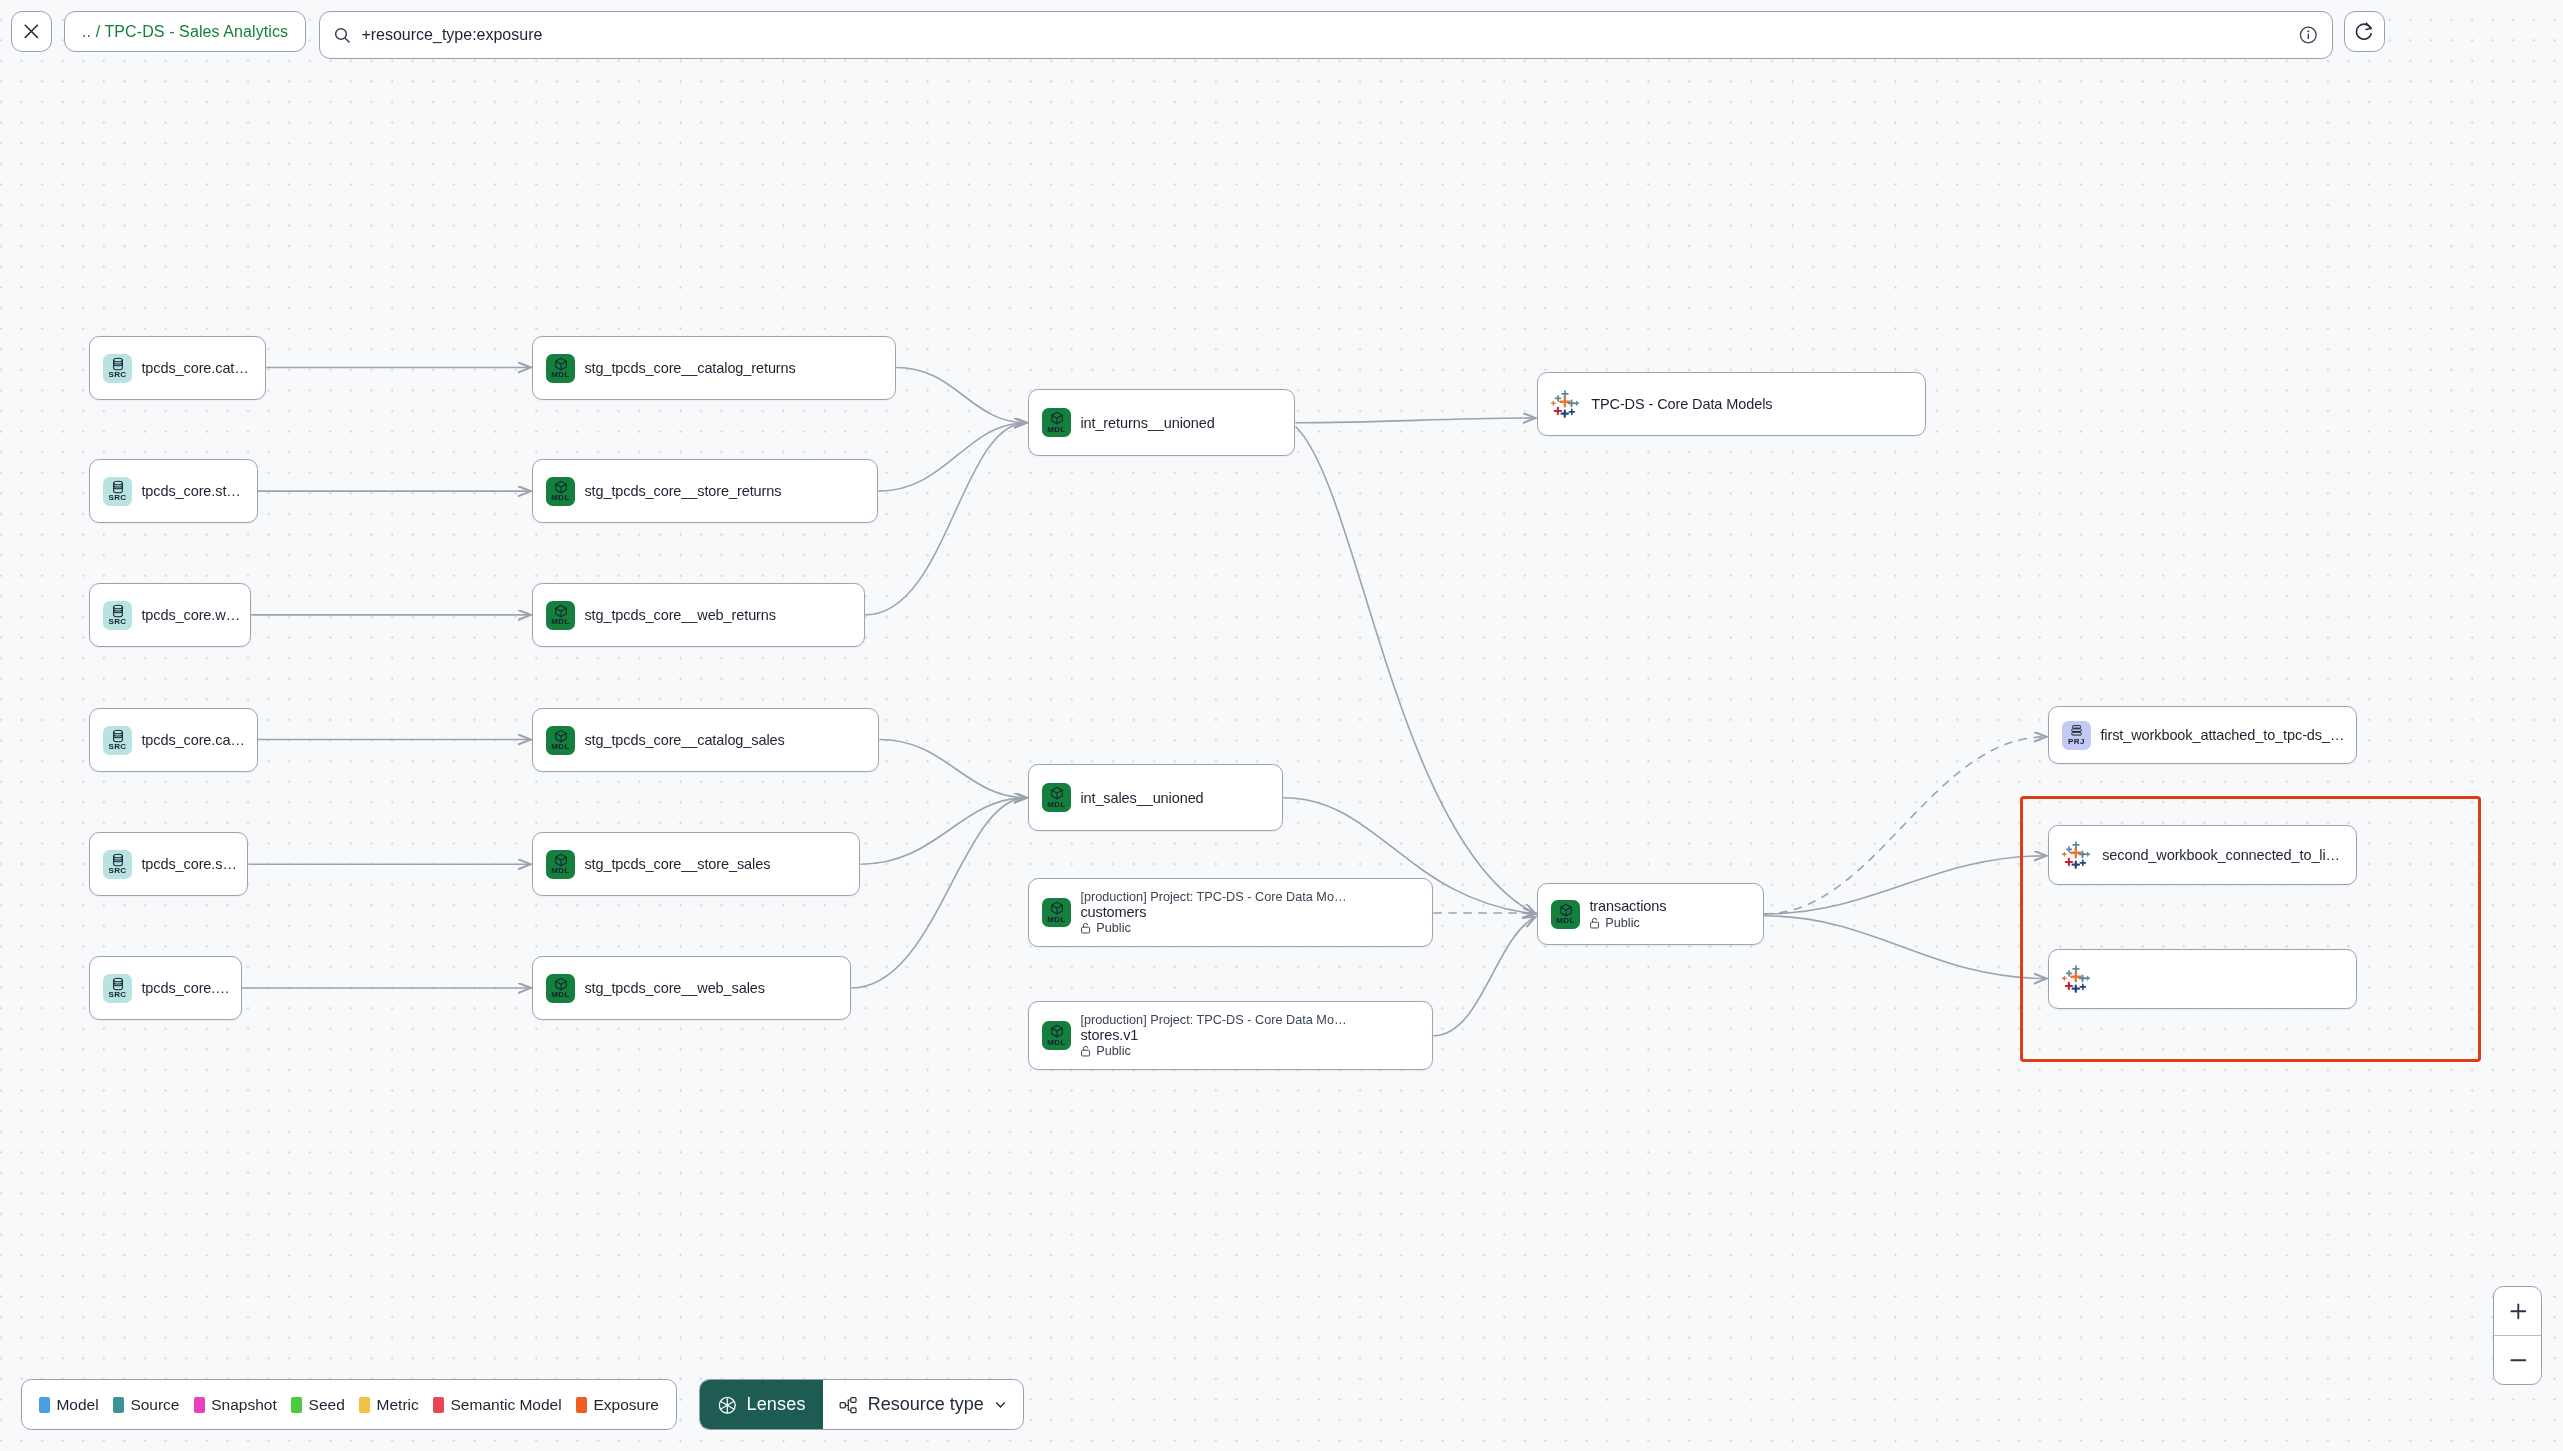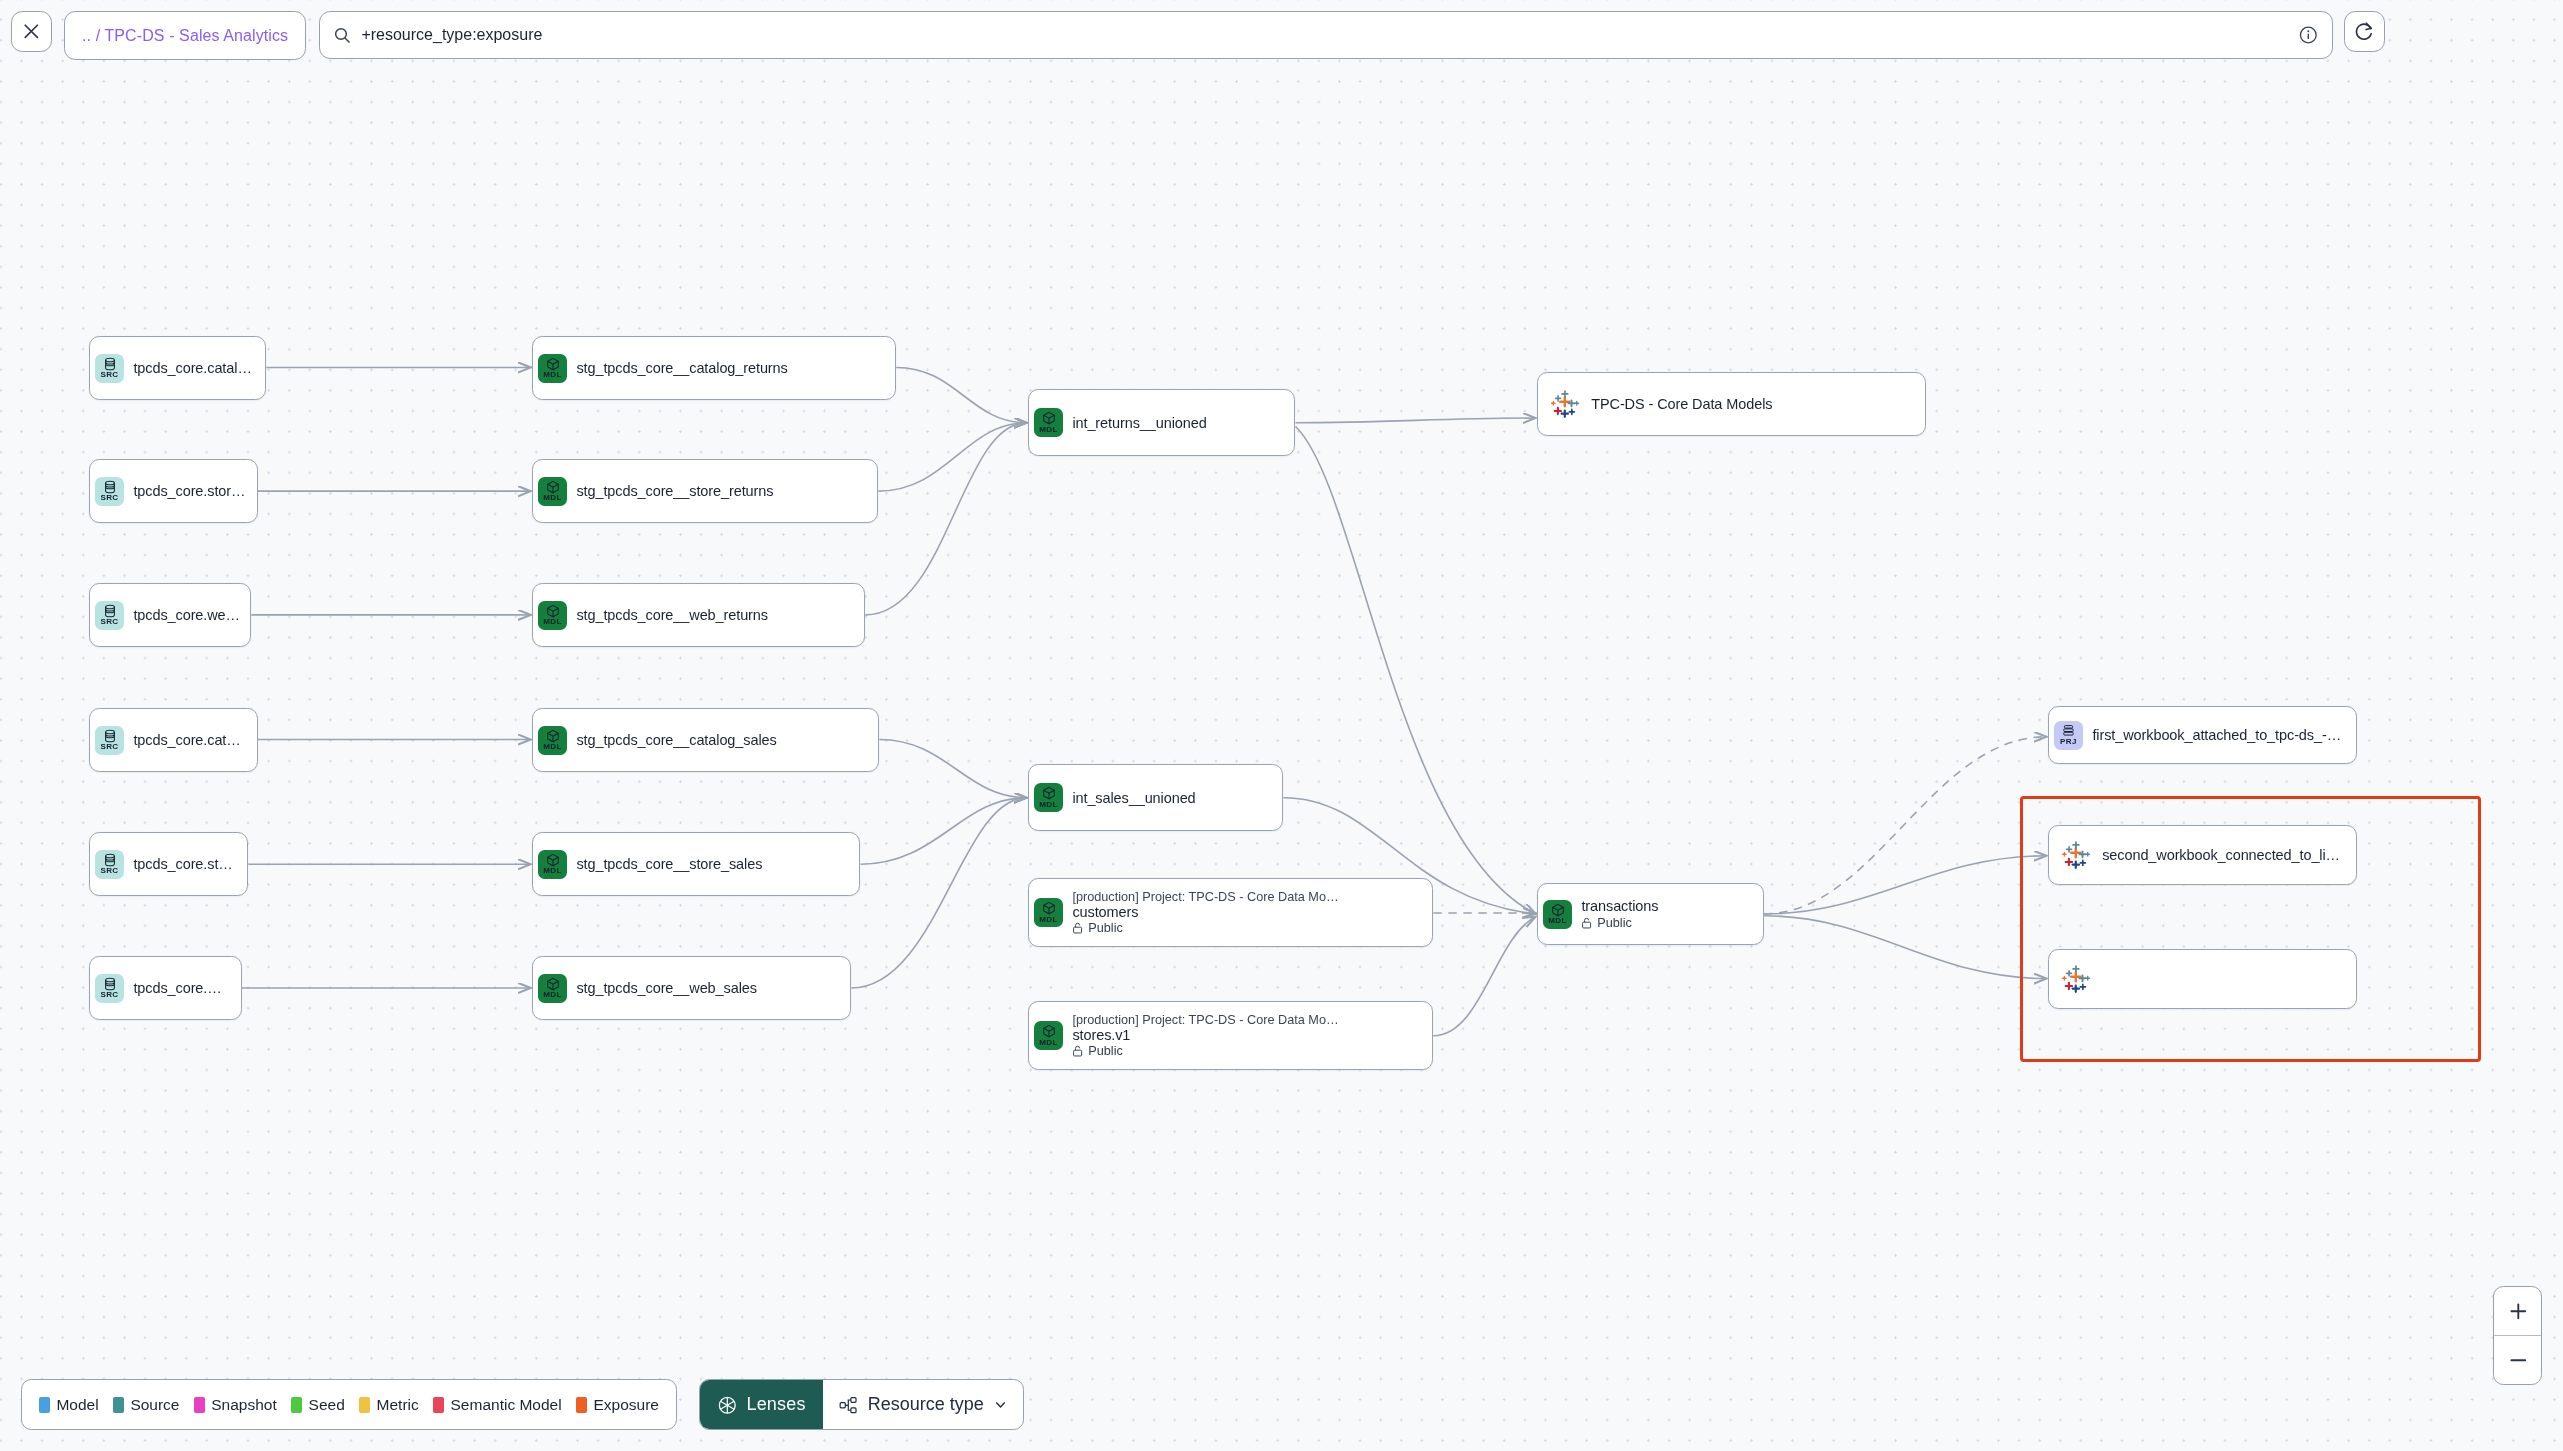--- a/index.html
+++ b/index.html
@@ -17,43 +17,43 @@
     background-position:11.2px 9.4px;
   }
   
   .topbar{position:absolute;top:0;left:0;right:0;height:64px;z-index:30;}
   .tb-btn{
     position:absolute;background:#ffffff;border:1.5px solid #97a0b0;
     border-radius:11.2px;box-sizing:border-box;
     display:flex;align-items:center;justify-content:center;
   }
   #close-btn{left:11.2px;top:11.2px;width:41px;height:41px;}
-  #breadcrumb{left:64px;top:11.2px;height:49px;padding:0 17px;
-     font-size:16px;color:#8b5cf6;letter-spacing:0.1px;justify-content:center;}
+  #breadcrumb{left:64px;top:11.2px;height:41px;padding:0 17px;
+     font-size:16px;color:#15803d;letter-spacing:0.1px;justify-content:center;}
   #searchbar{left:319px;top:11.2px;width:2014px;height:48px;
      justify-content:flex-start;padding:0 13px;}
   #search-input{
      border:none;outline:none;background:transparent;flex:1;height:37px;
      font-family:inherit;font-size:16px;color:#1c2430;padding-left:9.4px;
   }
   #refresh-btn{left:2344px;top:11.2px;width:41px;height:41px;}
   .svgicon{display:block;}
   #info-icon{position:absolute;right:13px;top:50%;transform:translateY(-50%);cursor:pointer;}
 
   
   .node{
     position:absolute;background:#ffffff;border:1.3px solid #9aa3b2;
     border-radius:10.3px;box-sizing:border-box;
     display:flex;align-items:center;
     box-shadow:0 0.9px 1.9px rgba(20,30,50,.06);
     z-index:10;
   }
   .badge{
     width:29px;height:29px;border-radius:6.6px;flex:0 0 auto;
-    margin-left:5px;margin-right:9.4px;
+    margin-left:13px;margin-right:9.4px;
     display:flex;flex-direction:column;align-items:center;justify-content:center;
     line-height:1;
   }
   .badge.src{background:#b9e3e0;}
   .badge.mdl{background:#15803d;}
   .badge.prj{background:#c5c9f5;align-items:center;}
   .badge .bl{font-size:8px;font-weight:700;letter-spacing:0.4px;color:#12202e;margin-top:0.9px;}
   .ticon{width:29px;height:29px;flex:0 0 auto;margin-left:13px;margin-right:11.2px;}
   .nbody{display:flex;flex-direction:column;justify-content:center;overflow:hidden;padding-right:9.4px;}
   .ntitle{font-size:14.5px;color:#1b2330;white-space:nowrap;overflow:hidden;text-overflow:ellipsis;letter-spacing:-0.1px;}

